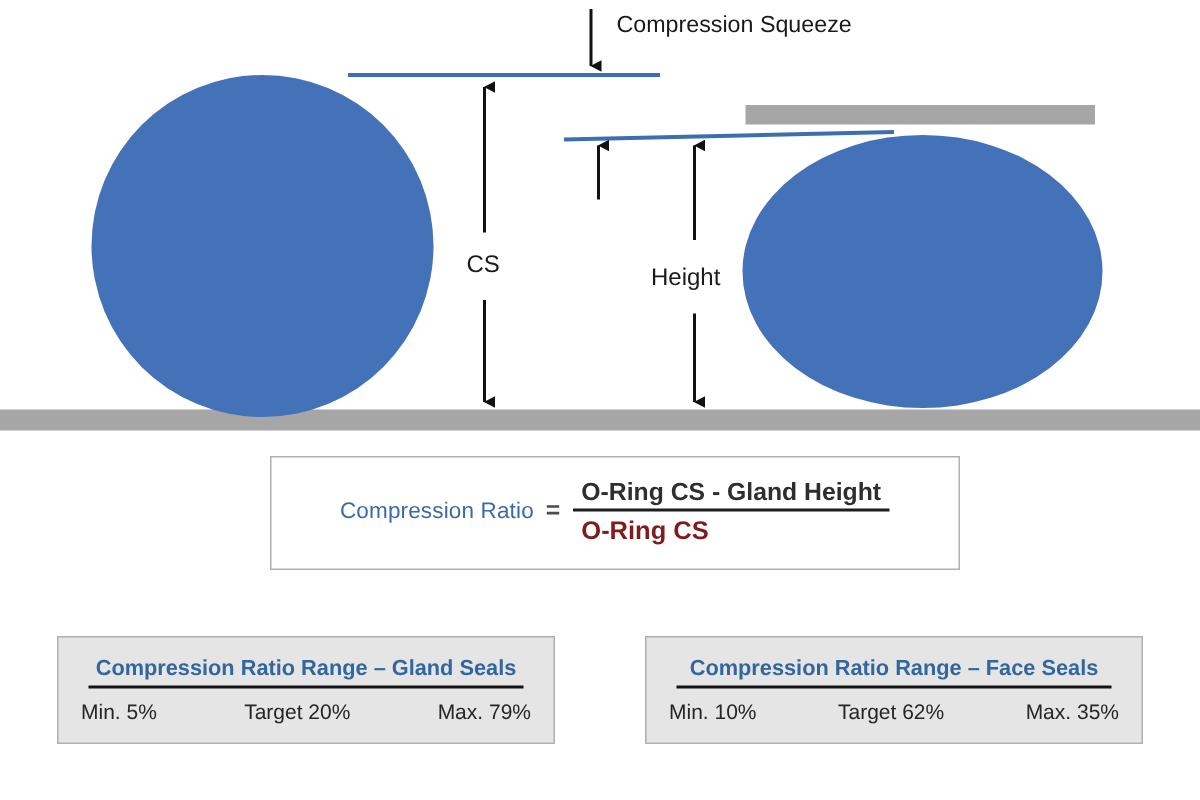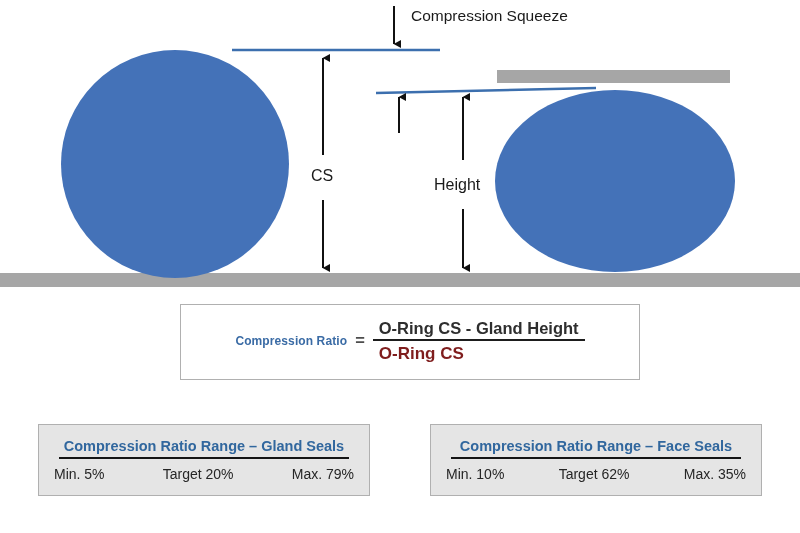--- a/index.html
+++ b/index.html
@@ -47,22 +47,22 @@
     align-items: center;
     justify-content: center;
   }
   .formula-inner {
     display: flex;
     align-items: center;
     gap: 8px;
     transform: translateY(-1px);
   }
   .formula-lhs {
-    font-size: 12px;
-    font-weight: bold;
+    font-size: 15px;
+    font-weight: normal;
     color: #3a6ba5;
     letter-spacing: 0.1px;
     white-space: nowrap;
     text-align: right;
   }
   .formula-eq {
     font-size: 16.5px;
     font-weight: bold;
     color: #4d4d4d;
   }

